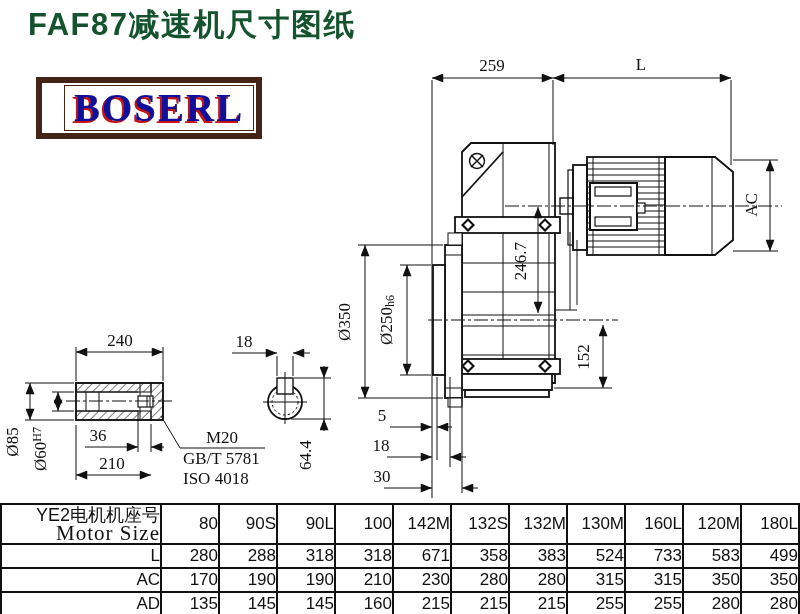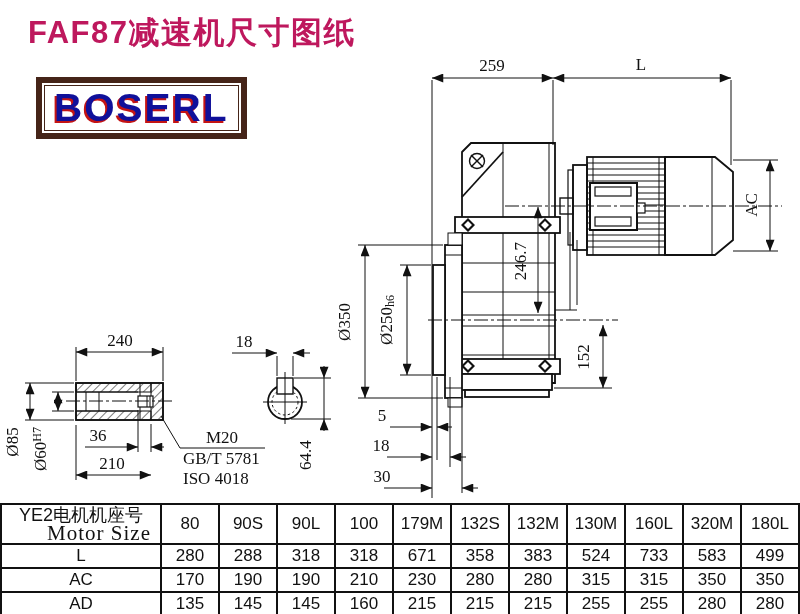--- a/index.html
+++ b/index.html
@@ -1,28 +1,28 @@
 <!DOCTYPE html>
 <html><head>
 <meta charset="utf-8">
 <style>
   html,body{margin:0;padding:0;background:#fff;}
   body{width:800px;height:614px;position:relative;font-family:"Liberation Sans",sans-serif;overflow:hidden;}
-  .title{position:absolute;left:28px;top:12px;font-size:31px;font-weight:bold;color:#be185d;
+  .title{position:absolute;left:28px;top:4px;font-size:31px;font-weight:bold;color:#14532d;
          letter-spacing:1.5px;font-family:"Liberation Sans",sans-serif;white-space:nowrap;}
   .logo{position:absolute;left:36px;top:77px;border:6px solid #452418;background:#fff;padding:2px;}
-  .logo-inner{border:1px solid #452418;padding:0 9px;font-family:Liberation Sans, sans-serif;
+  .logo-inner{border:1px solid #452418;padding:0 9px;font-family:Liberation Serif, serif;
          font-weight:bold;font-size:39px;line-height:44px;color:#10109a;
-         text-shadow:-2px 2px 0 #c41414;letter-spacing:2px;}
+         text-shadow:-2px 2px 0 #c41414;letter-spacing:2px;margin-left:20px;}
   svg.drawing{position:absolute;left:0;top:0;}
   .dim{font-family:"Liberation Serif",serif;font-size:17px;fill:#111;}
   .dim-s{font-family:"Liberation Serif",serif;font-size:12px;fill:#111;}
   table.mt{position:absolute;left:0;top:503px;width:800px;border-collapse:collapse;table-layout:fixed;
          font-family:"Liberation Sans",sans-serif;color:#111;}
-  table.mt td,table.mt th{border:2px solid #111;text-align:center;vertical-align:middle;
+  table.mt td,table.mt th{border:2px solid #111;text-align:right;vertical-align:middle;
          padding:0;font-weight:normal;overflow:hidden;}
   tr.hd td,tr.hd th{height:38px;font-size:17px;}
   tr.dr td,tr.dr th{height:22px;font-size:17px;}
   .hdr-cn{font-size:18px;line-height:19px;}
   .hdr-en{font-size:21px;line-height:17px;font-family:Liberation Serif, serif;letter-spacing:1px;margin-left:36px;}
 </style>
 </head>
 <body>
 
 <div class="title">FAF87减速机尺寸图纸</div>
@@ -239,26 +239,26 @@
   <tbody>
       <tr class="hd">
         <th>
           <div class="hdr-cn">YE2电机机座号</div>
           <div class="hdr-en">Motor Size</div>
         </th>
         <th>80</th>
         <th>90S</th>
         <th>90L</th>
         <th>100</th>
-        <th>179M</th>
+        <th>142M</th>
         <th>132S</th>
         <th>132M</th>
         <th>130M</th>
         <th>160L</th>
-        <th>320M</th>
+        <th>120M</th>
         <th>180L</th>
       </tr>
       <tr class="dr">
         <th>L</th>
         <td>280</td>
         <td>288</td>
         <td>318</td>
         <td>318</td>
         <td>671</td>
         <td>358</td>

